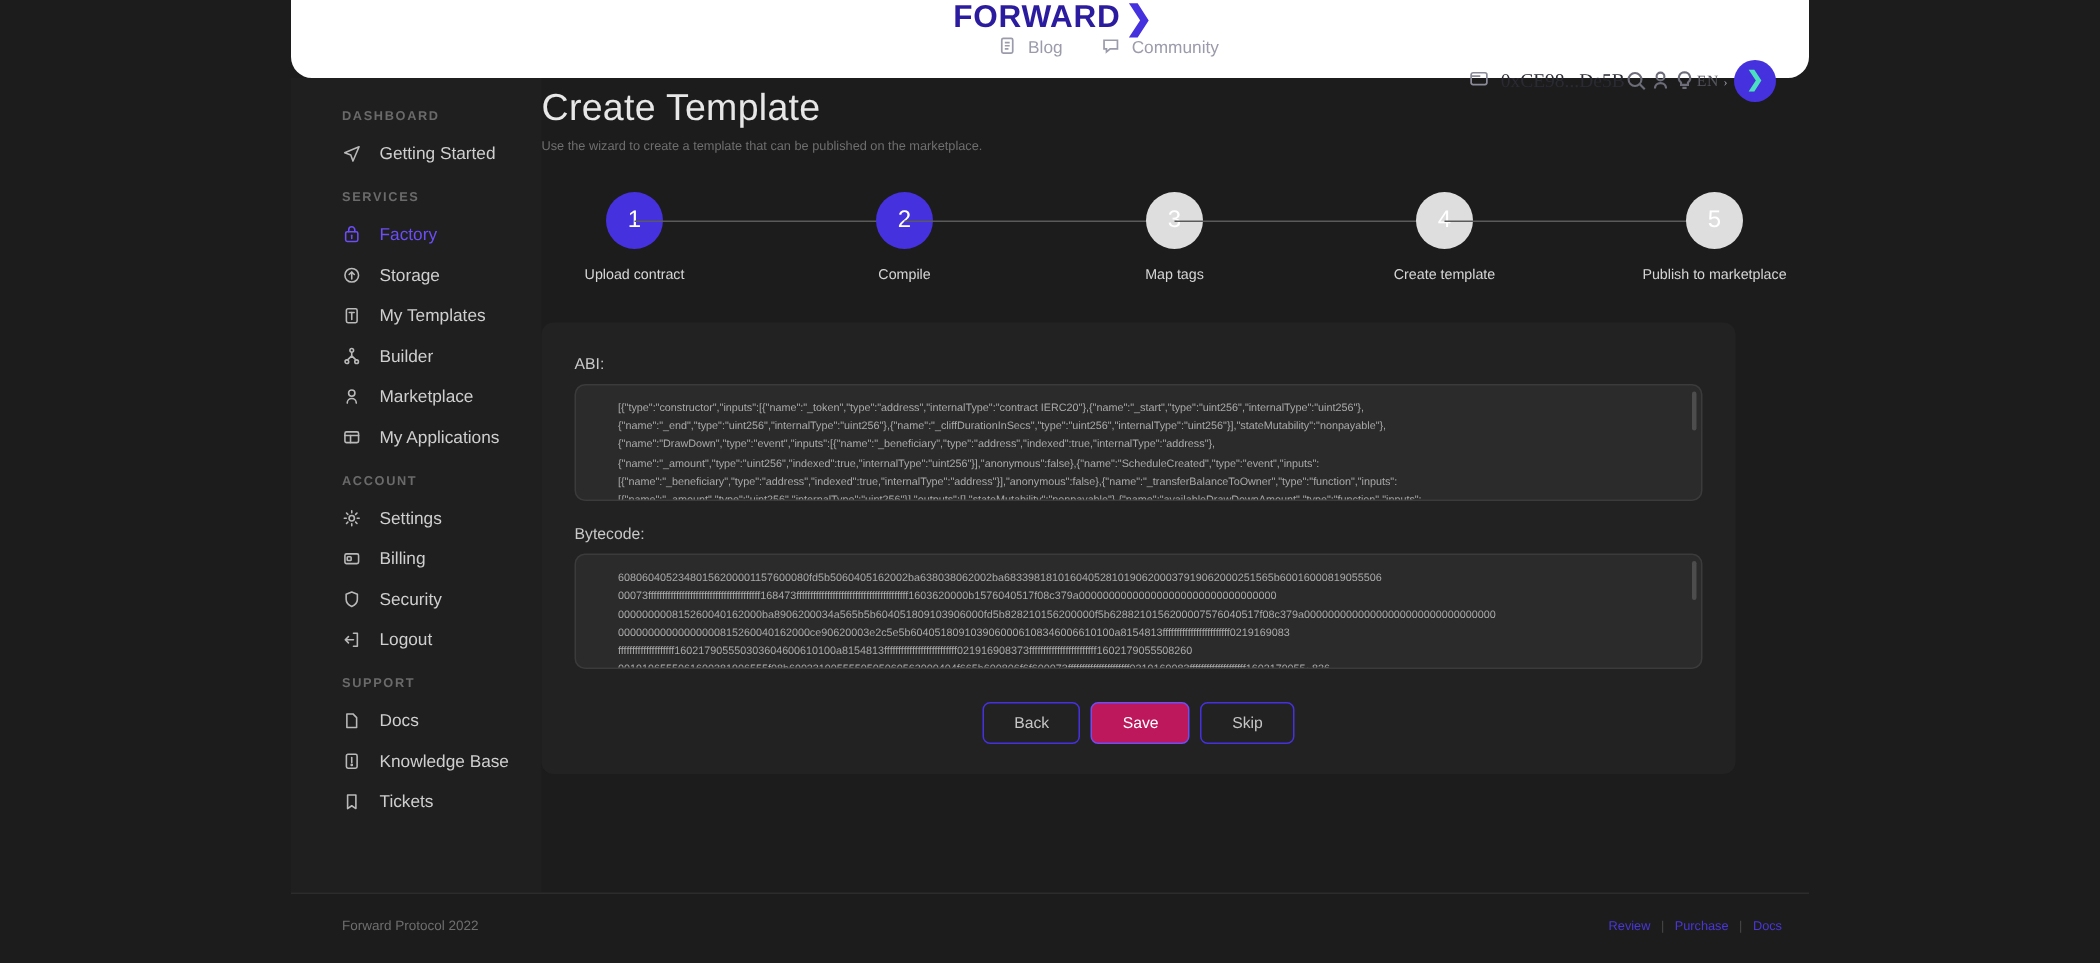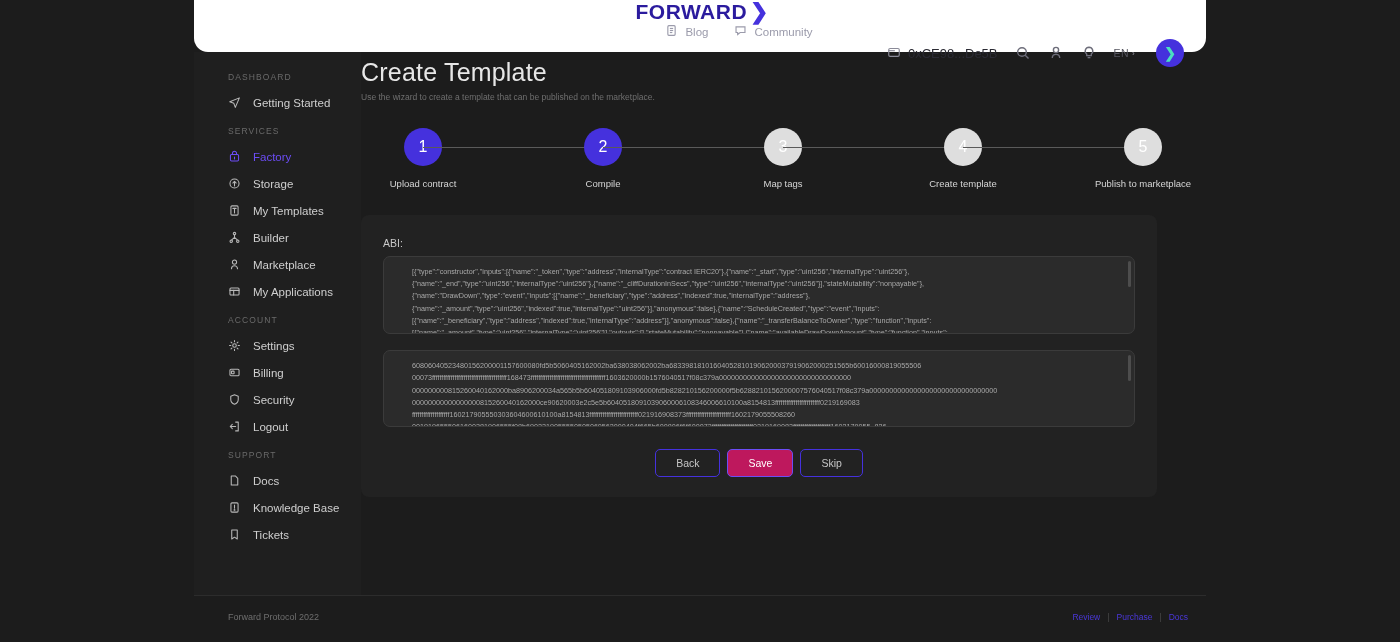--- a/index.html
+++ b/index.html
@@ -34,21 +34,21 @@
   }
   .logo-chev { color: #4531dd; font-size: 22px; font-weight: bold; line-height: 1; }
 
   .head-nav { display: flex; align-items: center; gap: 26px; margin-left: 74px; }
   .head-nav-item {
     display: flex; align-items: center; gap: 7px;
     color: #9b9bab; font-size: 11.5px;
   }
   .head-nav-item svg { width: 13px; height: 13px; stroke: #9b9bab; fill: none; stroke-width: 1.4; }
 
-  .head-right { margin-left: auto; display: flex; align-items: center; gap: 17px; }
+  .head-right { margin-left: auto; display: flex; align-items: center; gap: 0; font-family: Liberation Serif, serif; }
   .wallet { display: flex; align-items: center; gap: 7px; color: #2a2a33; font-size: 13px; }
   .wallet svg { width: 14px; height: 14px; stroke: #8a8a98; fill: none; stroke-width: 1.3; }
   .hicon { width: 16px; height: 16px; display: block; }
   .hicon svg { width: 16px; height: 16px; stroke: #6d6d7a; fill: none; stroke-width: 1.4; }
   .lang { color: #55555f; font-size: 10.5px; letter-spacing: .4px; display: flex; align-items: center; gap: 3px; }
   .lang .car { font-size: 8px; color: #9a9aa6; }
   .avatar {
     width: 28px; height: 28px; border-radius: 50%;
     background: #4531dd;
     display: flex; align-items: center; justify-content: center;
@@ -58,21 +58,21 @@
 
   
   .sidebar {
     position: absolute;
     left: 194px; top: 52px; width: 180px; height: 543px;
     background: #1f1f1f;
     padding: 10px 0 0 0;
   }
   .sb-section {
     color: #6a6a6a; font-size: 8.5px; letter-spacing: 1.1px;
-    padding: 10px 0 7px 34px; text-transform: uppercase;
+    padding: 10px 0 7px 34px; text-transform: uppercase; font-weight: bold;
   }
   .sb-item {
     display: flex; align-items: center; gap: 12px;
     padding: 7px 0 7px 34px;
     color: #cfcfcf; font-size: 11.5px;
   }
   .sb-item.active { color: #6c4df6; }
   .sb-ico { width: 13px; height: 13px; flex: none; display: block; }
   .sb-ico svg { width: 13px; height: 13px; fill: none; stroke: #b9b9b9; stroke-width: 1.3;
                 stroke-linecap: round; stroke-linejoin: round; }
@@ -407,20 +407,21 @@
 {"name":"_end","type":"uint256","internalType":"uint256"},{"name":"_cliffDurationInSecs","type":"uint256","internalType":"uint256"}],"stateMutability":"nonpayable"},
 {"name":"DrawDown","type":"event","inputs":[{"name":"_beneficiary","type":"address","indexed":true,"internalType":"address"},
 {"name":"_amount","type":"uint256","indexed":true,"internalType":"uint256"}],"anonymous":false},{"name":"ScheduleCreated","type":"event","inputs":
 [{"name":"_beneficiary","type":"address","indexed":true,"internalType":"address"}],"anonymous":false},{"name":"_transferBalanceToOwner","type":"function","inputs":
 [{"name":"_amount","type":"uint256","internalType":"uint256"}],"outputs":[],"stateMutability":"nonpayable"},{"name":"availableDrawDownAmount","type":"function","inputs":</pre>
         <div class="scroll-thumb"></div>
       </div>
 
       <div class="field-gap"></div>
 
+      <div class="field-label">Bytecode:</div>
       <div class="code-box bytecode">
         <pre>60806040523480156200001157600080fd5b5060405162002ba638038062002ba683398181016040528101906200037919062000251565b60016000819055506
 00073ffffffffffffffffffffffffffffffffffffffff168473ffffffffffffffffffffffffffffffffffffffff1603620000b1576040517f08c379a000000000000000000000000000000000
 000000000815260040162000ba8906200034a565b5b604051809103906000fd5b828210156200000f5b6288210156200007576040517f08c379a00000000000000000000000000000000
 00000000000000000815260040162000ce90620003e2c5e5b6040518091039060006108346006610100a8154813ffffffffffffffffffffffff0219169083
 ffffffffffffffffffff160217905550303604600610100a8154813ffffffffffffffffffffffffff021916908373ffffffffffffffffffffffff1602179055508260
 0019196555061600381906555f08b6902319055550505060562000404f665b600806f6f600073ffffffffffffffffffffff0219169083ffffffffffffffffffff1602179055~826</pre>
         <div class="scroll-thumb"></div>
       </div>
 

